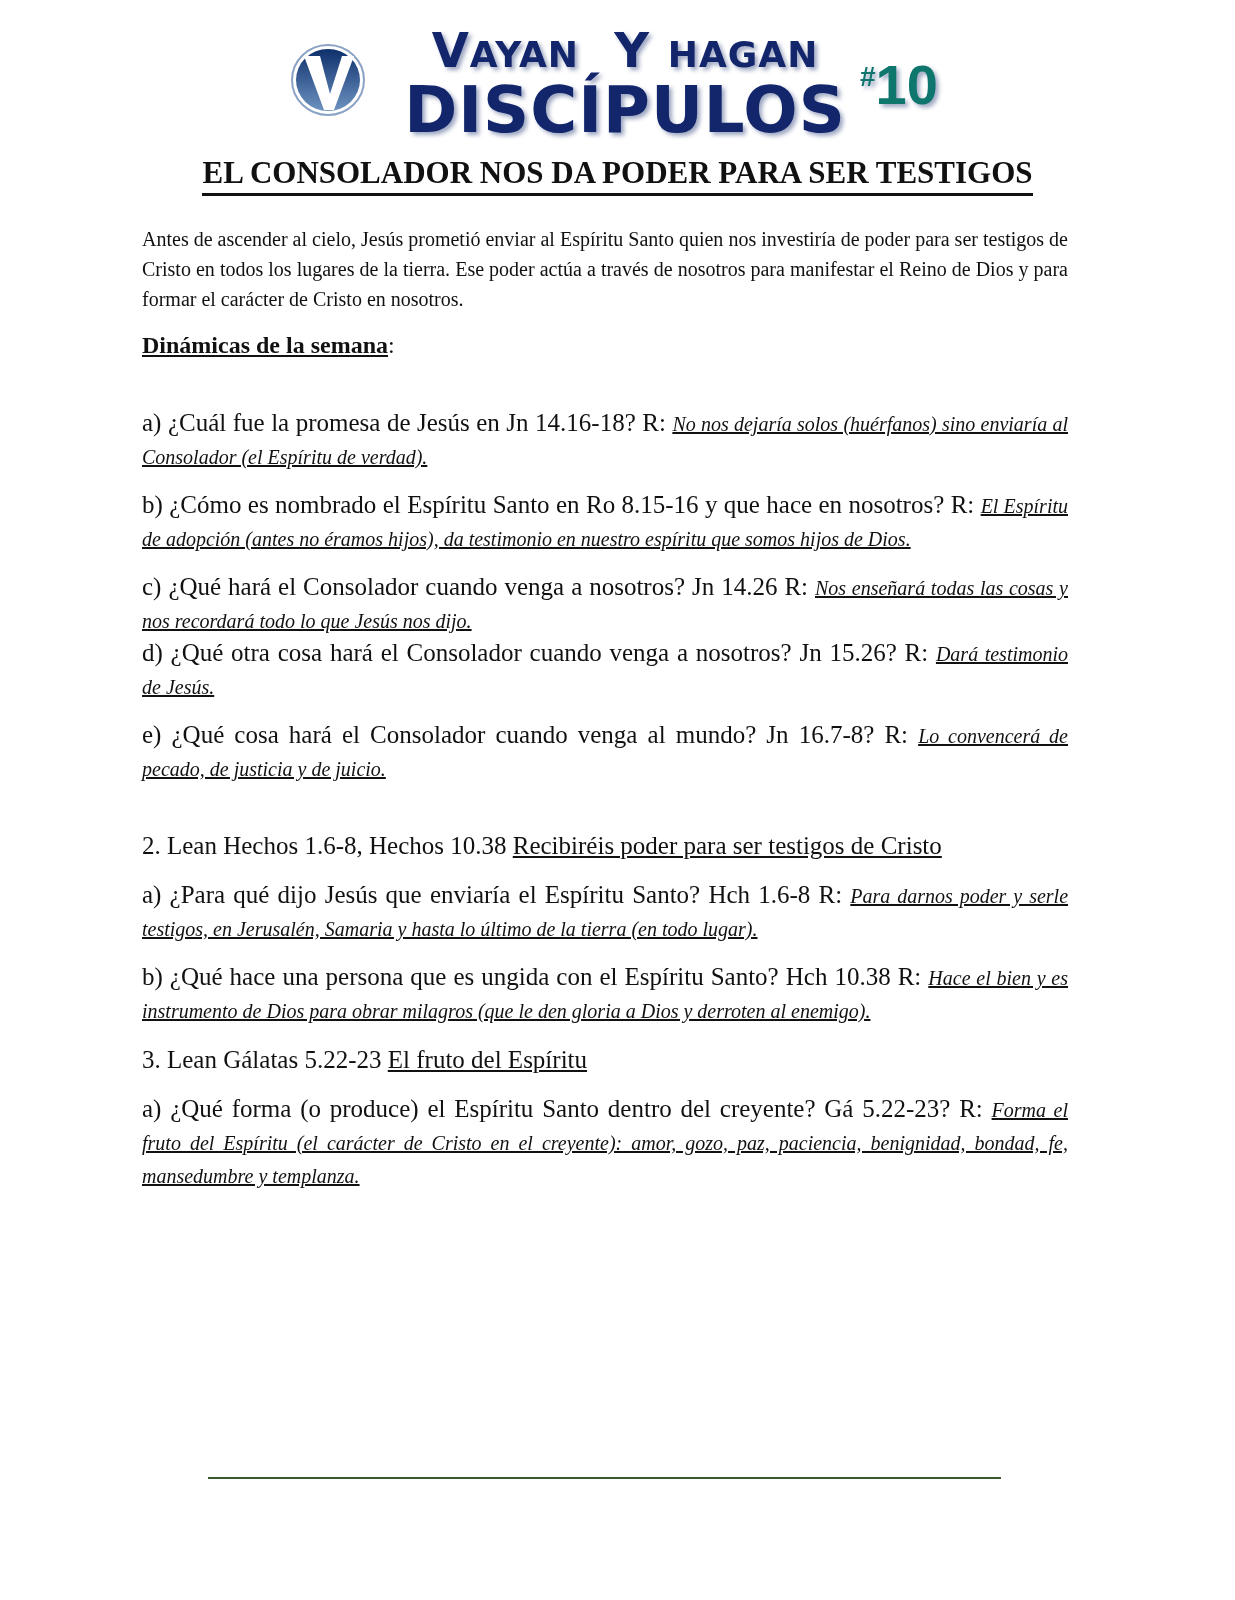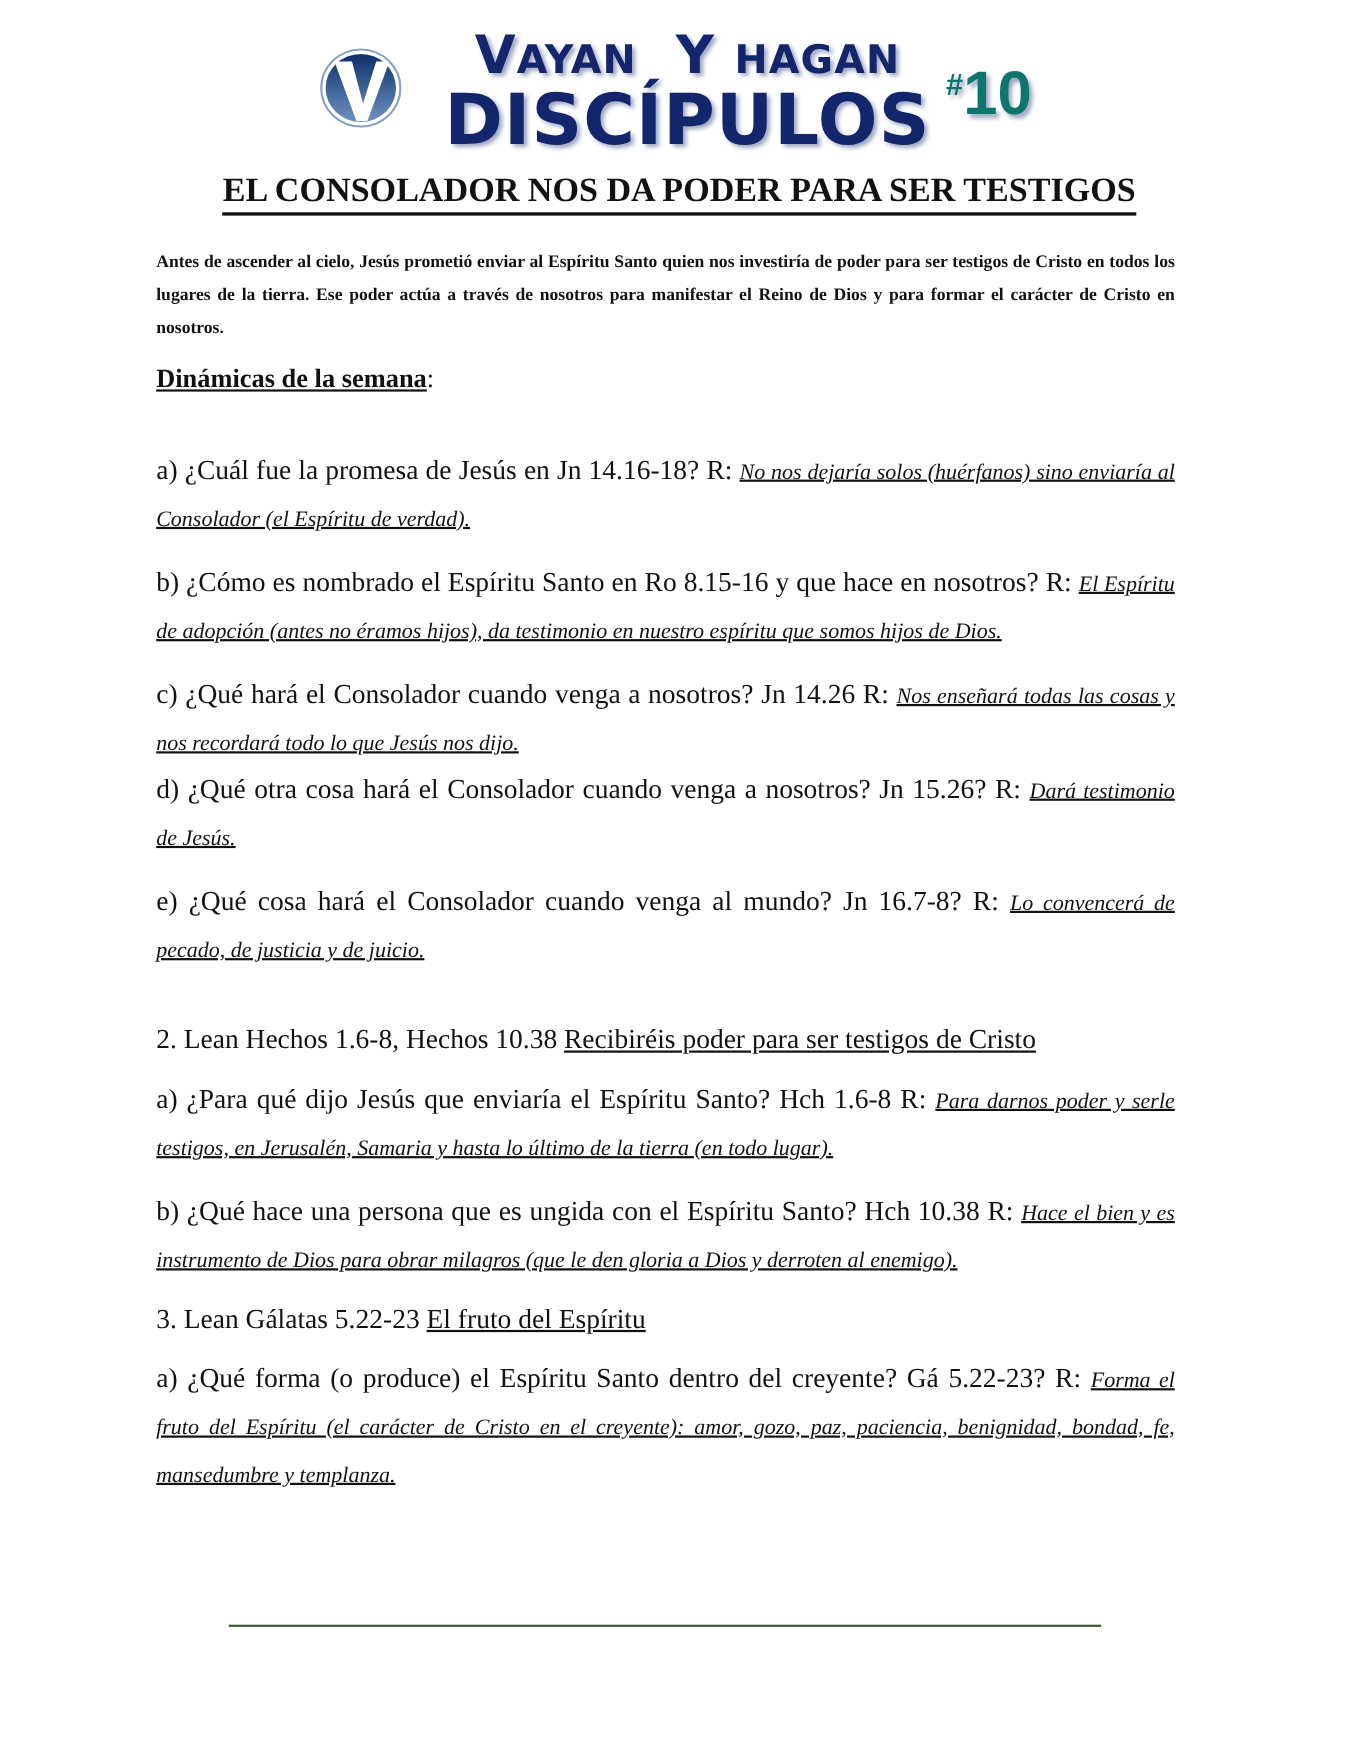--- a/index.html
+++ b/index.html
@@ -18,25 +18,25 @@
     .badge { position: absolute; left: 860px; top: 40px; font-family: Liberation Sans, sans-serif;
       font-weight: bold; color: #0f766e; text-shadow: 3px 3px 4px rgba(40,60,120,0.45); }
     .badge .hash { font-size: 28px; vertical-align: 18px; }
     .badge .num { font-size: 56px; }
 
     .title { position: absolute; left: 0; top: 153px; width: 1235px; text-align: center; }
     .title span { font-weight: bold; font-size: 31px; border-bottom: 3px solid #111;
       padding-bottom: 0px; line-height: 40px; letter-spacing: 0px; display: inline-block; transform: scaleX(1.0); }
 
     .content { position: absolute; left: 142px; top: 224px; width: 926px; }
-    .intro { font-size: 16px; line-height: 30px; text-align: justify; margin: 0; font-weight: bold; }
+    .intro { font-size: 20px; line-height: 30px; text-align: justify; margin: 0; }
     .dyn { font-size: 24px; font-weight: bold; margin: 18px 0 0 0; }
     .dyn .u { text-decoration: underline; }
     .sec { font-size: 25px; line-height: 34px; margin: 0; text-align: justify; }
-    .q { font-size: 25px; line-height: 42px; margin: 0; text-align: justify; }
+    .q { font-size: 25px; line-height: 31px; margin: 0; text-align: justify; }
     .ans { font-style: italic; font-size: 20px; text-decoration: underline; }
     .u { text-decoration: underline; }
     .footer-line { position: absolute; left: 208px; top: 1477px; width: 793px; height: 2px; background: #3b5a2e; }
   </style>
 </head>
 <body>
 
 <div class="header">
   <svg class="logo" viewBox="0 0 76 76">
     <defs>

